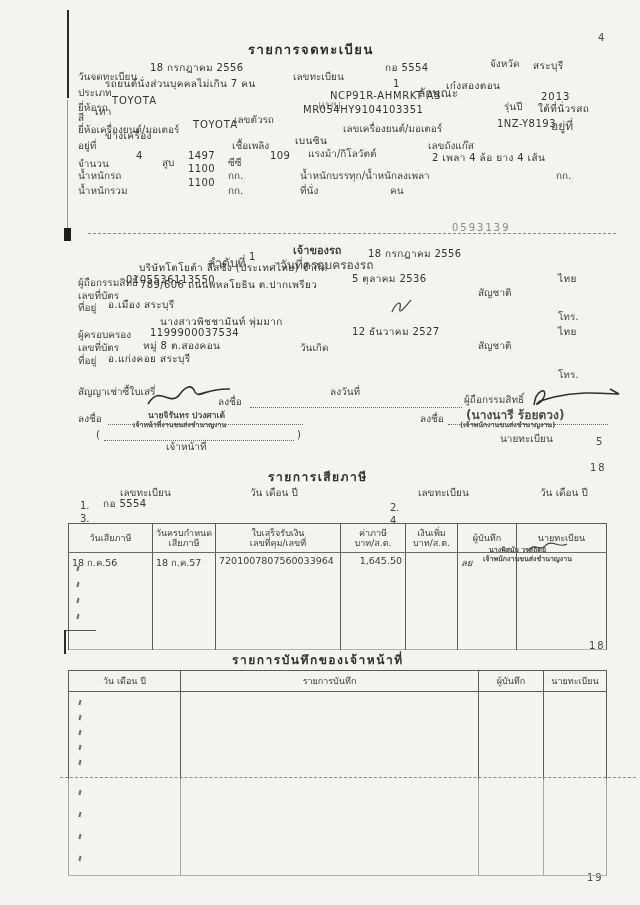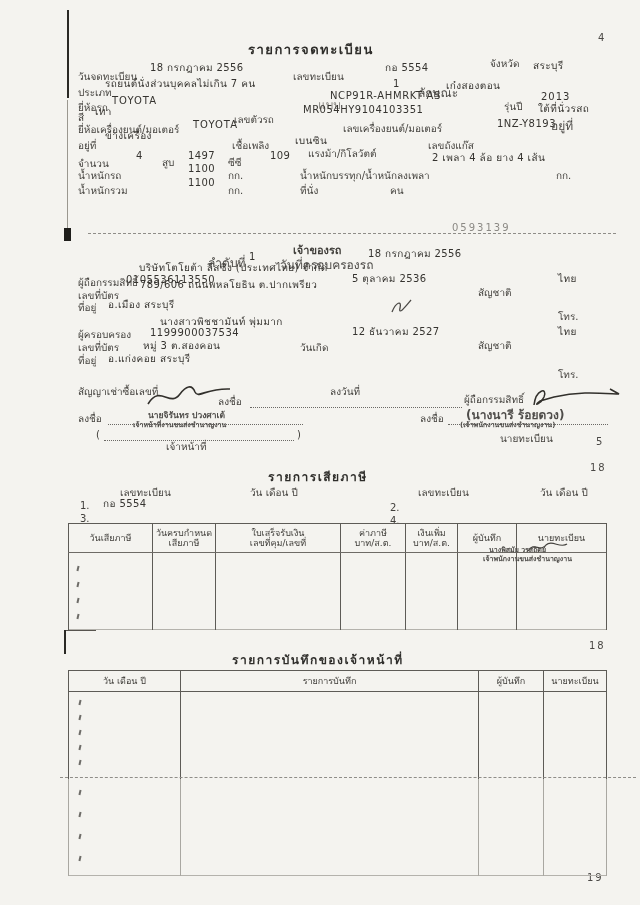--- a/index.html
+++ b/index.html
@@ -141,29 +141,29 @@
   </svg>
   <span class="t" style="left:558px;top:311px">โทร.</span>
 
   <span class="t val" style="left:160px;top:316px">นางสาวพิชชามันท์ พุ่มมาก</span>
   <span class="t" style="left:78px;top:329px">ผู้ครอบครอง</span>
   <span class="t val" style="left:150px;top:327px;letter-spacing:.5px">1199900037534</span>
   <span class="t val" style="left:352px;top:326px">12 ธันวาคม 2527</span>
   <span class="t val" style="left:558px;top:326px">ไทย</span>
 
   <span class="t" style="left:78px;top:342px">เลขที่บัตร</span>
-  <span class="t val" style="left:143px;top:340px">หมู่ 3 ต.สองคอน</span>
+  <span class="t val" style="left:143px;top:340px">หมู่ 8 ต.สองคอน</span>
   <span class="t" style="left:300px;top:342px">วันเกิด</span>
   <span class="t" style="left:478px;top:340px">สัญชาติ</span>
 
   <span class="t" style="left:78px;top:355px">ที่อยู่</span>
   <span class="t val" style="left:108px;top:353px">อ.แก่งคอย สระบุรี</span>
   <span class="t" style="left:558px;top:369px">โทร.</span>
 
-  <span class="t" style="left:78px;top:386px">สัญญาเช่าซื้อเลขที่</span>
+  <span class="t" style="left:78px;top:386px">สัญญาเช่าซื้ใบเสรี่</span>
   <span class="t" style="left:330px;top:386px">ลงวันที่</span>
 
   <svg style="left:140px;top:382px" width="95" height="28">
     <path d="M8 22 C 20 2, 30 26, 40 12 C 46 4, 52 2, 55 10 C 58 17, 66 6, 90 7" fill="none" stroke="#32302c" stroke-width="1.6"></path>
   </svg>
   <span class="t" style="left:218px;top:396px">ลงชื่อ</span>
   <div class="dotline" style="left:250px;top:406px;width:212px"></div>
   <span class="t" style="left:464px;top:394px">ผู้ถือกรรมสิทธิ์</span>
   <svg style="left:524px;top:385px" width="100" height="26">
     <path d="M10 20 C 12 4, 24 2, 20 12 C 17 19, 8 22, 16 16 L 30 12 C 55 6, 75 8, 95 9 l -9 -5" fill="none" stroke="#32302c" stroke-width="1.5"></path>
@@ -214,20 +214,29 @@
 เลขที่คุม/เลขที่</th>
         <th>ค่าภาษี
 บาท/ส.ต.</th>
         <th>เงินเพิ่ม
 บาท/ส.ต.</th>
         <th>ผู้บันทึก</th>
         <th>นายทะเบียน</th>
       </tr>
     </thead>
     <tbody>
+      <tr class="valrow">
+        <td>18 ก.ค.56</td>
+        <td>18 ก.ค.57</td>
+        <td>7201007807560033964</td>
+        <td style="text-align:right">1,645.50</td>
+        <td></td>
+        <td class="hand">ลย</td>
+        <td></td>
+      </tr>
       <tr class="empty">
           <td></td>
           <td></td>
           <td></td>
           <td></td>
           <td></td>
           <td></td>
           <td></td>
         </tr>
       <tr class="empty">

